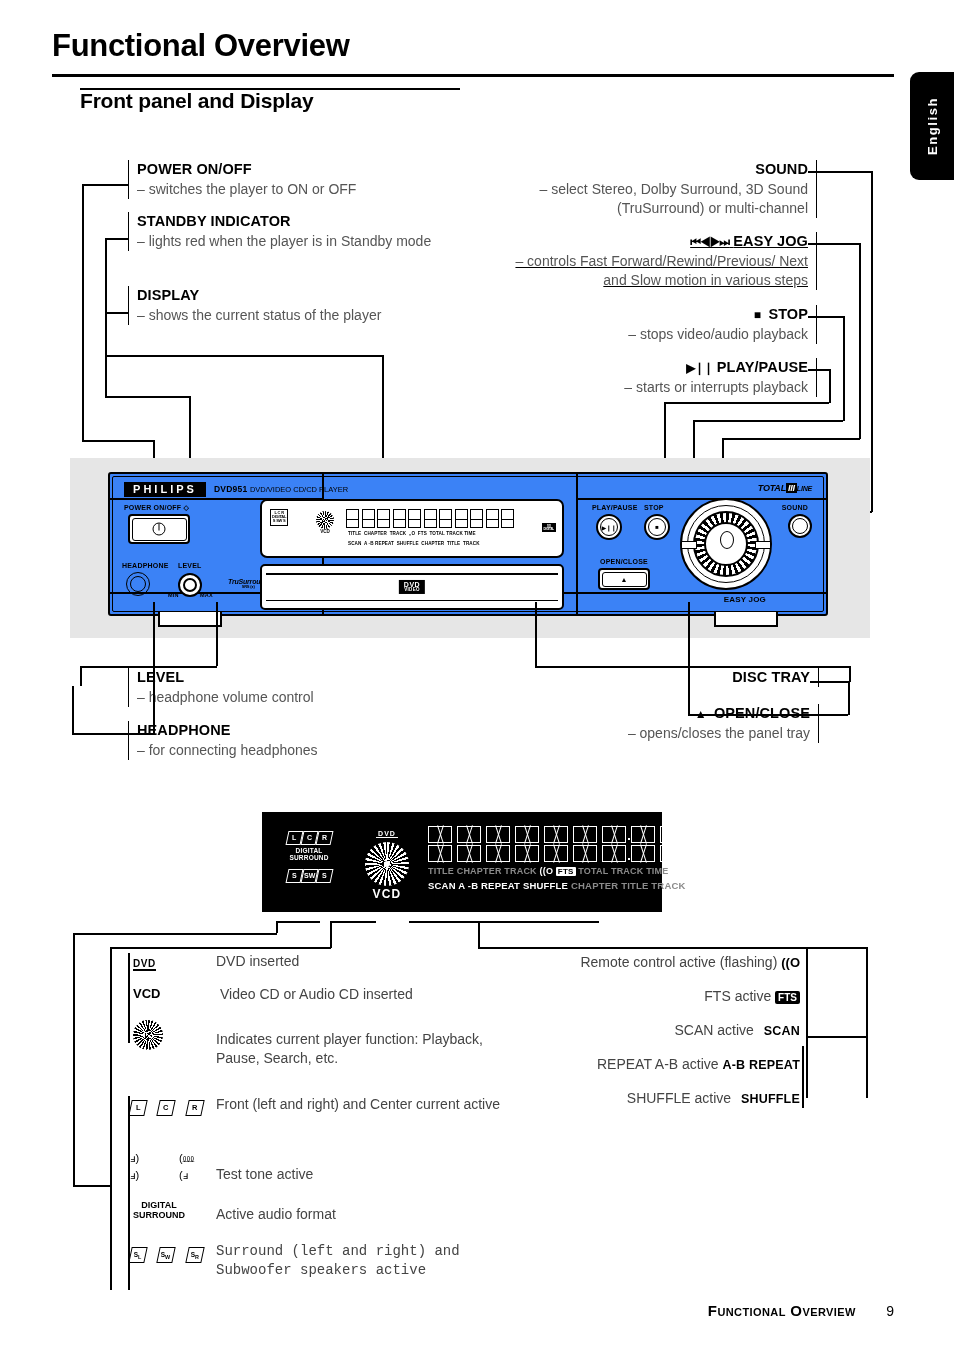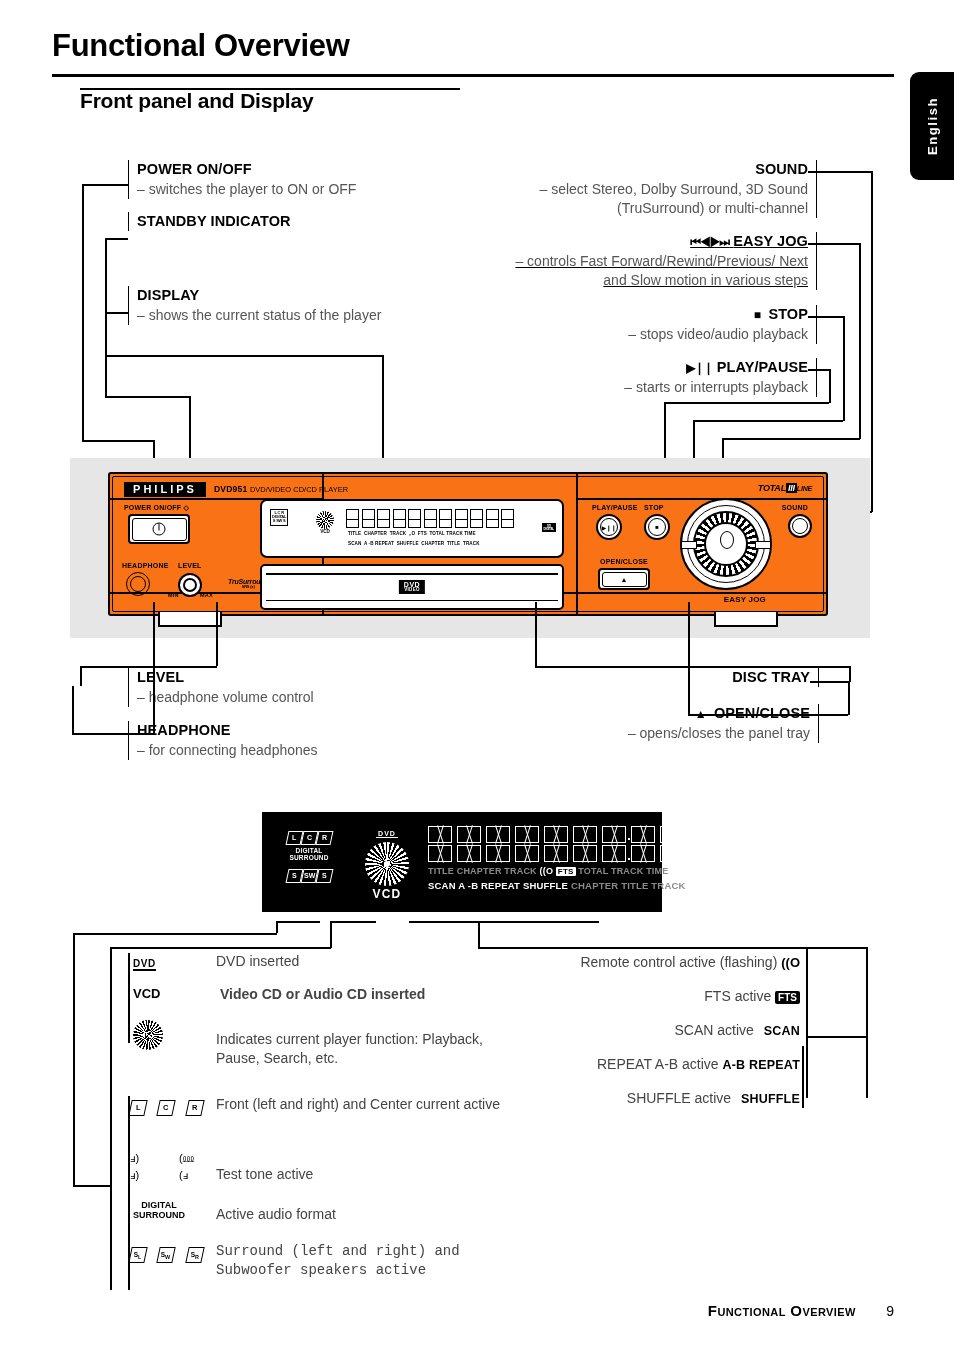--- a/index.html
+++ b/index.html
@@ -46,21 +46,21 @@
   .ln{position:absolute;background:#000;}
   .lnh{height:1.5px;}
   .lnv{width:1.5px;}
 
   
   #device-stage{
     left:70px;top:458px;width:800px;height:180px;background:#e6e6e6;
   }
   #device{
     position:absolute;left:38px;top:14px;width:716px;height:140px;
-    background:#f97316;border:2.5px solid #000;border-radius:3px;
+    background:#3b82f6;border:2.5px solid #000;border-radius:3px;
   }
   #device:after{
     content:"";position:absolute;left:2px;top:2px;right:2px;bottom:2px;
     border:1px solid #000;border-radius:2px;pointer-events:none;
   }
   .dv-sep{position:absolute;width:1.5px;top:0;bottom:0;background:#000;}
   .foot{position:absolute;bottom:-13px;height:13px;border:2px solid #000;border-top:none;background:#fff;}
 
   .brand{
     position:absolute;left:14px;top:8px;width:82px;height:15px;
@@ -178,20 +178,21 @@
 <div class="abs" id="lang-tab">
   <span>English</span>
 </div>
 
 <div class="callout left" style="left:128px;top:160px;width:300px;">
   <div class="hd">POWER ON/OFF</div>
   <div class="ds">– switches the player to ON or OFF</div>
 </div>
 <div class="callout left" style="left:128px;top:212px;width:300px;">
   <div class="hd">STANDBY INDICATOR</div>
+  <div class="ds">– lights red when the player is in Standby mode</div>
 </div>
 <div class="callout left" style="left:128px;top:286px;width:300px;">
   <div class="hd">DISPLAY</div>
   <div class="ds">– shows the current status of the player</div>
 </div>
 
 <div class="ln lnh abs" style="left:82px;top:184px;width:46px;"></div>
 <div class="ln lnv abs" style="left:82px;top:184px;height:256px;"></div>
 <div class="ln lnh abs" style="left:82px;top:440px;width:72px;"></div>
 <div class="ln lnv abs" style="left:153px;top:440px;height:50px;"></div>
@@ -481,21 +482,21 @@
 <div class="ln lnv abs" style="left:866px;top:947px;height:151px;"></div>
 <div class="ln lnv abs" style="left:806px;top:1036px;height:62px;"></div>
 <div class="ln lnh abs" style="left:806px;top:1036px;width:60px;"></div>
 
 <div class="legend-ico" style="left:133px;top:953px;">
   <span style="font-size:10px;font-weight:bold;letter-spacing:.5px;border-bottom:2px solid #000;">DVD</span>
 </div>
 <div class="legend-row" style="left:216px;top:952px;width:300px;">DVD inserted</div>
 
 <div class="legend-ico" style="left:133px;top:986px;font-size:13px;font-weight:bold;">VCD</div>
-<div class="legend-row" style="left:220px;top:985px;width:320px;font-weight:bold;">Video CD or Audio CD inserted</div>
+<div class="legend-row" style="left:220px;top:985px;width:320px;">Video CD or Audio CD inserted</div>
 
 <div class="legend-ico" style="left:133px;top:1020px;">
   <div style="width:30px;height:30px;border-radius:50%;background:repeating-conic-gradient(#000 0 7deg,#fff 7deg 14deg);"></div>
 </div>
 <div class="legend-row" style="left:216px;top:1030px;width:300px;">Indicates current player function: Playback, Pause, Search, etc.</div>
 
 <div class="legend-ico" style="left:130px;top:1096px;">
   <span class="lg-box"><span>L</span></span>
   <span class="lg-box" style="margin-left:8px;"><span>C</span></span>
   <span class="lg-box" style="margin-left:8px;"><span>R</span></span>

